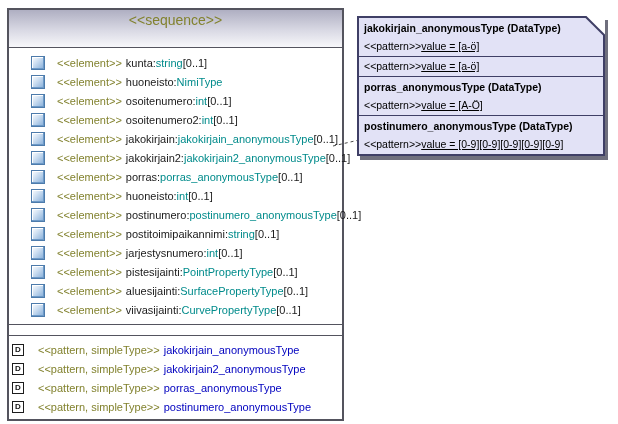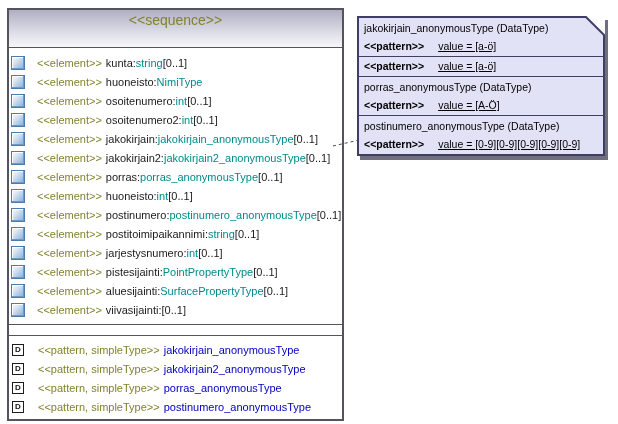--- a/index.html
+++ b/index.html
@@ -17,21 +17,21 @@
     display:flex; flex-direction:column;
   }
   .cb-header {
     height:34px; border-bottom:1px solid #54545e;
     background:linear-gradient(to bottom,#afafc2 0%,#d9d9e4 55%,#f7f7fa 100%);
     text-align:center; padding-top:3px; box-sizing:content-box;
   }
   .cb-stereotype { font-size:14px; color:#82822e; line-height:14px; }
   .cb-name { font-size:11.5px; font-weight:bold; color:#101010; line-height:15px; letter-spacing:.2px; }
 
-  .cb-elements { height:276px; padding-top:5px; box-sizing:border-box; }
+  .cb-elements { height:276px; padding-top:5px; box-sizing:border-box;padding-left:20px; }
   .cb-empty    { height:10px; border-top:1px solid #54545e; border-bottom:1px solid #54545e; }
   .cb-patterns { flex:1; padding-top:4px; }
 
   .row { display:flex; align-items:center; height:19px; padding-left:2px; font-size:11px; white-space:nowrap; }
   .el-icon {
     flex:0 0 auto; width:12px; height:12px; margin-right:12px;
     border:1px solid #4d7bab;
     background:linear-gradient(135deg,#ffffff 0%,#cfe0f2 40%,#83acd8 100%);
     box-shadow:inset -1px -1px 0 #6d9ac8, inset 1px 1px 0 #ffffff;
   }
@@ -52,25 +52,25 @@
   
   #note-box {
     position:absolute; left:357px; top:16px; width:248px;
     border:2px solid #3f3f66; background:#e2e2f6; box-sizing:border-box;
     box-shadow:3px 4px 0 #6f6f7d;
   }
   .fold-svg { position:absolute; top:-2px; right:-2px; display:block; }
   .sect { border-bottom:1px solid #3f3f66; }
   .sect:last-child { border-bottom:none; }
   .sect-title {
-    font-size:10.5px; font-weight:normal; color:#000000;
+    font-size:10.5px; font-weight:bold; color:#000000;
     line-height:18px; padding:1px 5px 0 5px; white-space:nowrap;
   }
   .sect-value { display:flex; align-items:center; height:18px; padding:0 5px 1px 5px; white-space:nowrap; }
-  .pat  { font-size:10.5px; font-weight:bold; color:#000000; margin-right:14px; }
+  .pat  { font-size:10.5px; font-weight:normal; color:#000000; }
   .val  { font-size:10.5px; color:#000000;text-decoration:underline; }
 </style>
 </head>
 <body>
 
 <div id="class-box">
 
   <div class="cb-header">
     <div class="cb-stereotype">&lt;&lt;sequence&gt;&gt;</div>
   </div>
@@ -164,20 +164,21 @@
         <span class="el-icon"></span>
         <span class="st">&lt;&lt;element&gt;&gt;</span>
         <span class="nm">aluesijainti:</span>
         <span class="tp">SurfacePropertyType</span>
         <span class="cd">[0..1]</span>
       </div>
     <div class="row">
         <span class="el-icon"></span>
         <span class="st">&lt;&lt;element&gt;&gt;</span>
         <span class="nm">viivasijainti:</span>
+        <span class="tp">CurvePropertyType</span>
         <span class="cd">[0..1]</span>
       </div>
   </div>
 
   <div class="cb-empty"></div>
 
   <div class="cb-patterns">
     <div class="row">
         <span class="d-icon">D</span>
         <span class="st">&lt;&lt;pattern, simpleType&gt;&gt;</span>

